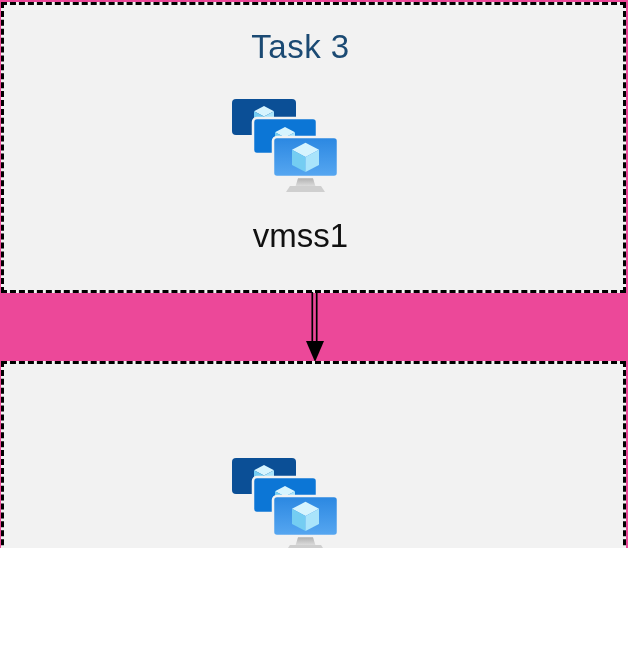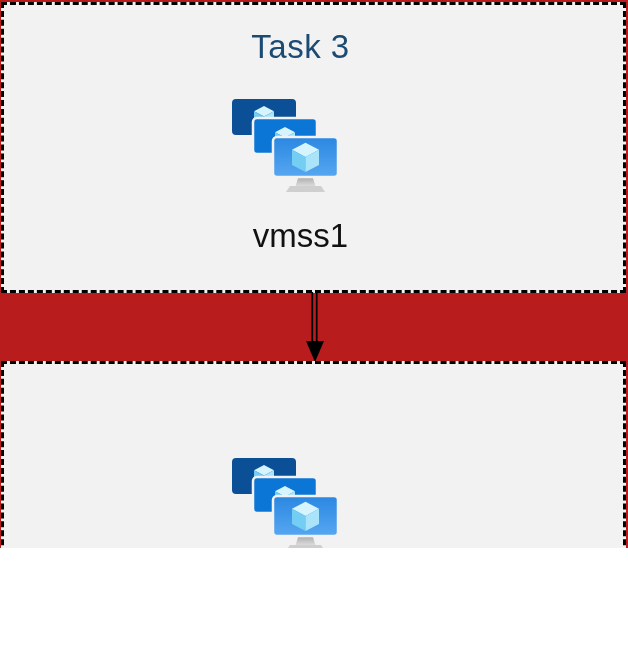--- a/index.html
+++ b/index.html
@@ -4,21 +4,21 @@
 <style>
   html, body { margin: 0; padding: 0; }
   body {
     width: 628px; height: 654px;
     background: #ffffff;
     font-family: "Liberation Sans", sans-serif;
   }
   .canvas {
     position: relative;
     width: 628px; height: 548px;
-    background: #b91c1c;
+    background: #ec4899;
     overflow: hidden;
   }
   .task-box {
     position: absolute;
     left: 1px;
     width: 625px; height: 291px;
     box-sizing: border-box;
     border: 3px dashed #000000;
     background: #f2f2f2;
   }

